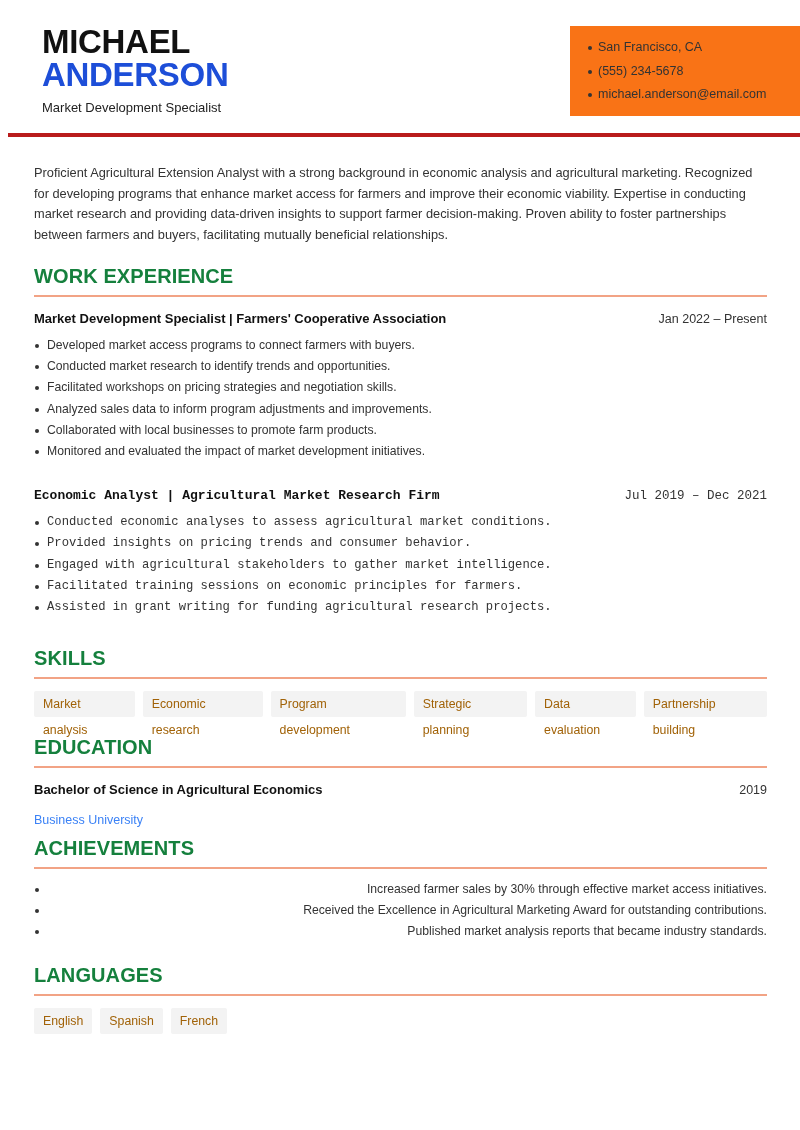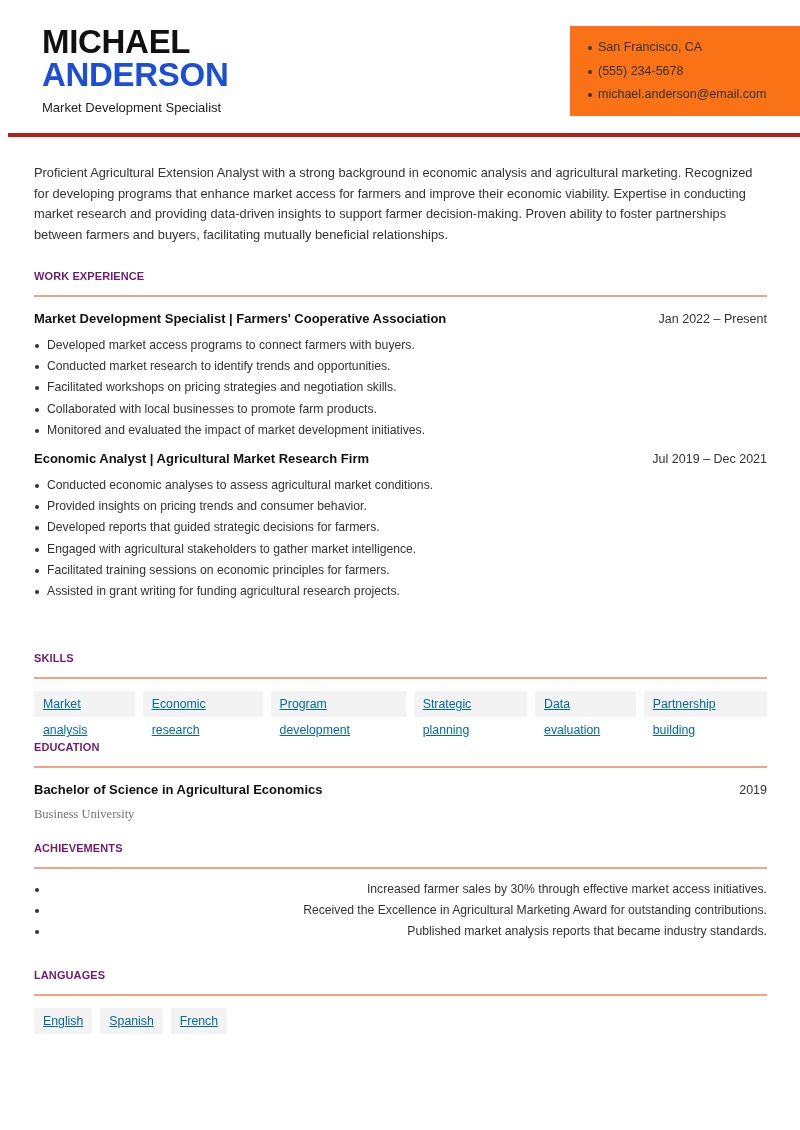--- a/index.html
+++ b/index.html
@@ -36,41 +36,41 @@
     }
     .contact-item::before {
       content: ""; position: absolute; left: 0; top: 10px; width: 4px; height: 4px; border-radius: 50%; background: #333;
     }
     .summary {
       position: absolute; left: 34px; top: 163px; width: 735px;
       font-size: 12.8px; line-height: 20.5px; color: #333;
     }
     .section { position: absolute; left: 34px; width: 733px; }
     .section-title {
-      font-size: 11px; font-weight: 700; color: #701a75; line-height: 18px; letter-spacing: 0.1px;
+      font-size: 20px; font-weight: 700; color: #15803d; line-height: 18px; letter-spacing: 0.1px;
     }
     .section-rule { height: 2px; background: #f2a385; margin-top: 10px; }
     .job-head { position: relative; height: 20px; }
     .job-title { font-size: 13px; font-weight: 700; color: #111; line-height: 20px; }
     .job-date { position: absolute; right: 0; top: 0; font-size: 12.5px; color: #333; line-height: 20px; }
     ul.bullets { list-style: none; margin-top: 6px; }
     ul.bullets li {
       position: relative; padding-left: 13px; font-size: 12.2px; color: #333; line-height: 21.2px;
     }
     ul.bullets li::before {
       content: ""; position: absolute; left: 1px; top: 9px; width: 4px; height: 4px; border-radius: 50%; background: #333;
     }
     .chips { display: flex; gap: 8px; margin-top: 12px; }
     .chip {
-      background: #f3f3f3; font-size: 12.3px; color: #0369a1; padding: 0 9px; height: 26px; line-height: 26px; border-radius: 2px; text-decoration: underline;
+      background: #f3f3f3; font-size: 12.3px; color: #a16207; padding: 0 9px; height: 26px; line-height: 26px; border-radius: 2px;
     }
     .edu-head { position: relative; margin-top: 12px; height: 20px; }
     .edu-degree { font-size: 13px; font-weight: 700; color: #111; line-height: 20px; }
     .edu-year { position: absolute; right: 0; top: 0; font-size: 12.5px; color: #333; line-height: 20px; }
-    .edu-school { font-size: 12.5px; color: #737373; line-height: 20px; margin-top: 4px; font-family: Liberation Serif, serif; }
+    .edu-school { font-size: 12.5px; color: #3b82f6; line-height: 20px; margin-top: 10px; }
   </style>
 </head>
 <body>
 
 <div class="header">
   <div class="name-first">MICHAEL</div>
   <div class="name-last">ANDERSON</div>
   <div class="title">Market Development Specialist</div>
   <div class="contact">
     <div class="contact-item">San Francisco, CA</div>
@@ -87,34 +87,34 @@
 
   <div style="margin-top:12px;">
     <div class="job-head">
       <div class="job-title">Market Development Specialist | Farmers' Cooperative Association</div>
       <div class="job-date">Jan 2022 – Present</div>
     </div>
     <ul class="bullets">
       <li>Developed market access programs to connect farmers with buyers.</li>
       <li>Conducted market research to identify trends and opportunities.</li>
       <li>Facilitated workshops on pricing strategies and negotiation skills.</li>
+      <li>Analyzed sales data to inform program adjustments and improvements.</li>
       <li>Collaborated with local businesses to promote farm products.</li>
       <li>Monitored and evaluated the impact of market development initiatives.</li>
     </ul>
   </div>
 
-  <div style="margin-top:8px;">
+  <div style="margin-top:24px;font-family:Liberation Mono, monospace;">
     <div class="job-head">
       <div class="job-title">Economic Analyst | Agricultural Market Research Firm</div>
       <div class="job-date">Jul 2019 – Dec 2021</div>
     </div>
     <ul class="bullets">
       <li>Conducted economic analyses to assess agricultural market conditions.</li>
       <li>Provided insights on pricing trends and consumer behavior.</li>
-      <li>Developed reports that guided strategic decisions for farmers.</li>
       <li>Engaged with agricultural stakeholders to gather market intelligence.</li>
       <li>Facilitated training sessions on economic principles for farmers.</li>
       <li>Assisted in grant writing for funding agricultural research projects.</li>
     </ul>
   </div>
 </div>
 
 <div class="section" style="top:649px;">
   <div class="section-title">SKILLS</div>
   <div class="section-rule"></div>

